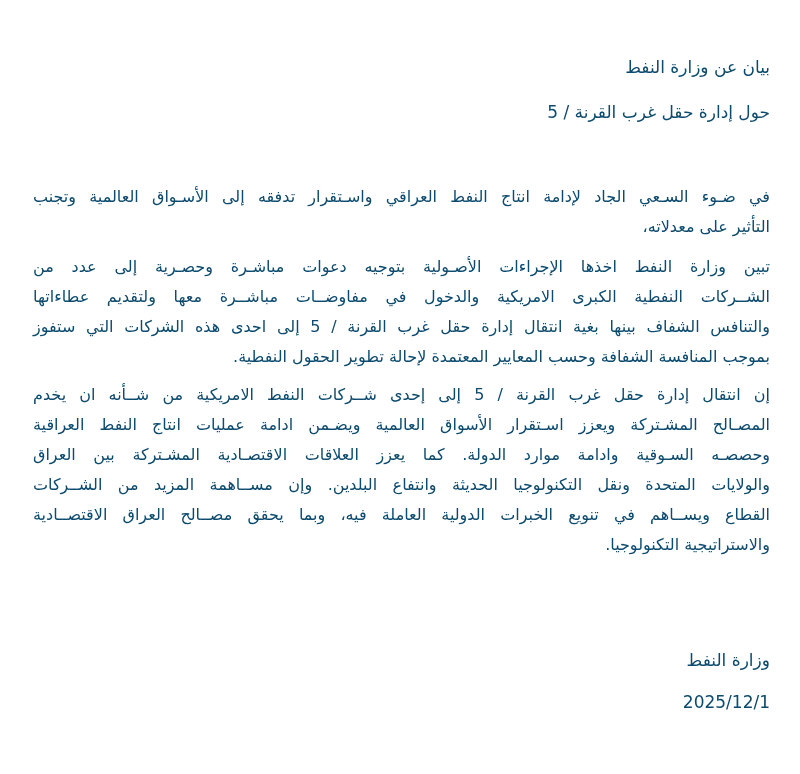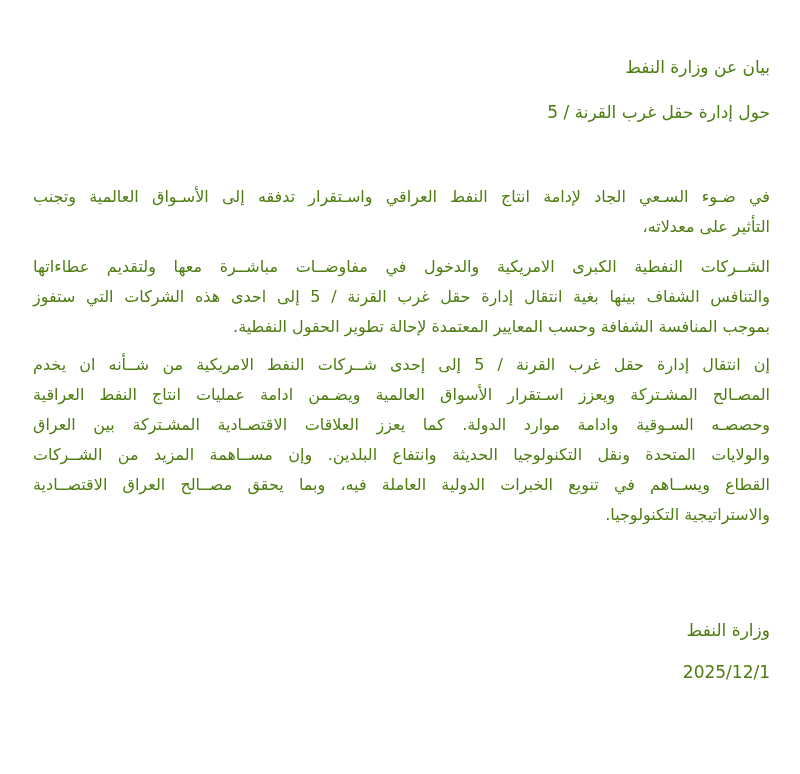--- a/index.html
+++ b/index.html
@@ -5,21 +5,21 @@
   * { margin: 0; padding: 0; box-sizing: border-box; }
   html, body {
     background: #ffffff;
     font-family: "DejaVu Sans", sans-serif;
   }
   .page {
     position: relative;
     width: 800px;
     height: 774px;
     background: #ffffff;
-    color: #4d7c0f;
+    color: #0c4a6e;
     direction: rtl;
     padding: 52px 30px 0 33px;
     overflow: hidden;
   }
   .title-line {
     font-size: 17px;
     line-height: 30px;
     text-align: right;
     white-space: nowrap;
   }
@@ -63,20 +63,21 @@
   </header>
 
   <main>
 
     <section class="paragraph p1">
       <div class="line">في ضـوء السـعي الجاد لإدامة انتاج النفط العراقي واسـتقرار تدفقه إلى الأسـواق العالمية وتجنب</div>
       <div class="line last">التأثير على معدلاته،</div>
     </section>
 
     <section class="paragraph p2">
+      <div class="line">تبين وزارة النفط اخذها الإجراءات الأصـولية بتوجيه دعوات مباشـرة وحصـرية إلى عدد من</div>
       <div class="line">الشــركات النفطية الكبرى الامريكية والدخول في مفاوضــات مباشــرة معها ولتقديم عطاءاتها</div>
       <div class="line">والتنافس الشفاف بينها بغية انتقال إدارة حقل غرب القرنة / 5 إلى احدى هذه الشركات التي ستفوز</div>
       <div class="line last">بموجب المنافسة الشفافة وحسب المعايير المعتمدة لإحالة تطوير الحقول النفطية.</div>
     </section>
 
     <section class="paragraph p3">
       <div class="line">إن انتقال إدارة حقل غرب القرنة / 5 إلى إحدى شــركات النفط الامريكية من شــأنه ان يخدم</div>
       <div class="line">المصـالح المشـتركة ويعزز اسـتقرار الأسواق العالمية ويضـمن ادامة عمليات انتاج النفط العراقية</div>
       <div class="line">وحصصـه السـوقية وادامة موارد الدولة. كما يعزز العلاقات الاقتصـادية المشـتركة بين العراق</div>
       <div class="line">والولايات المتحدة ونقل التكنولوجيا الحديثة وانتفاع البلدين. وإن مســاهمة المزيد من الشــركات</div>

